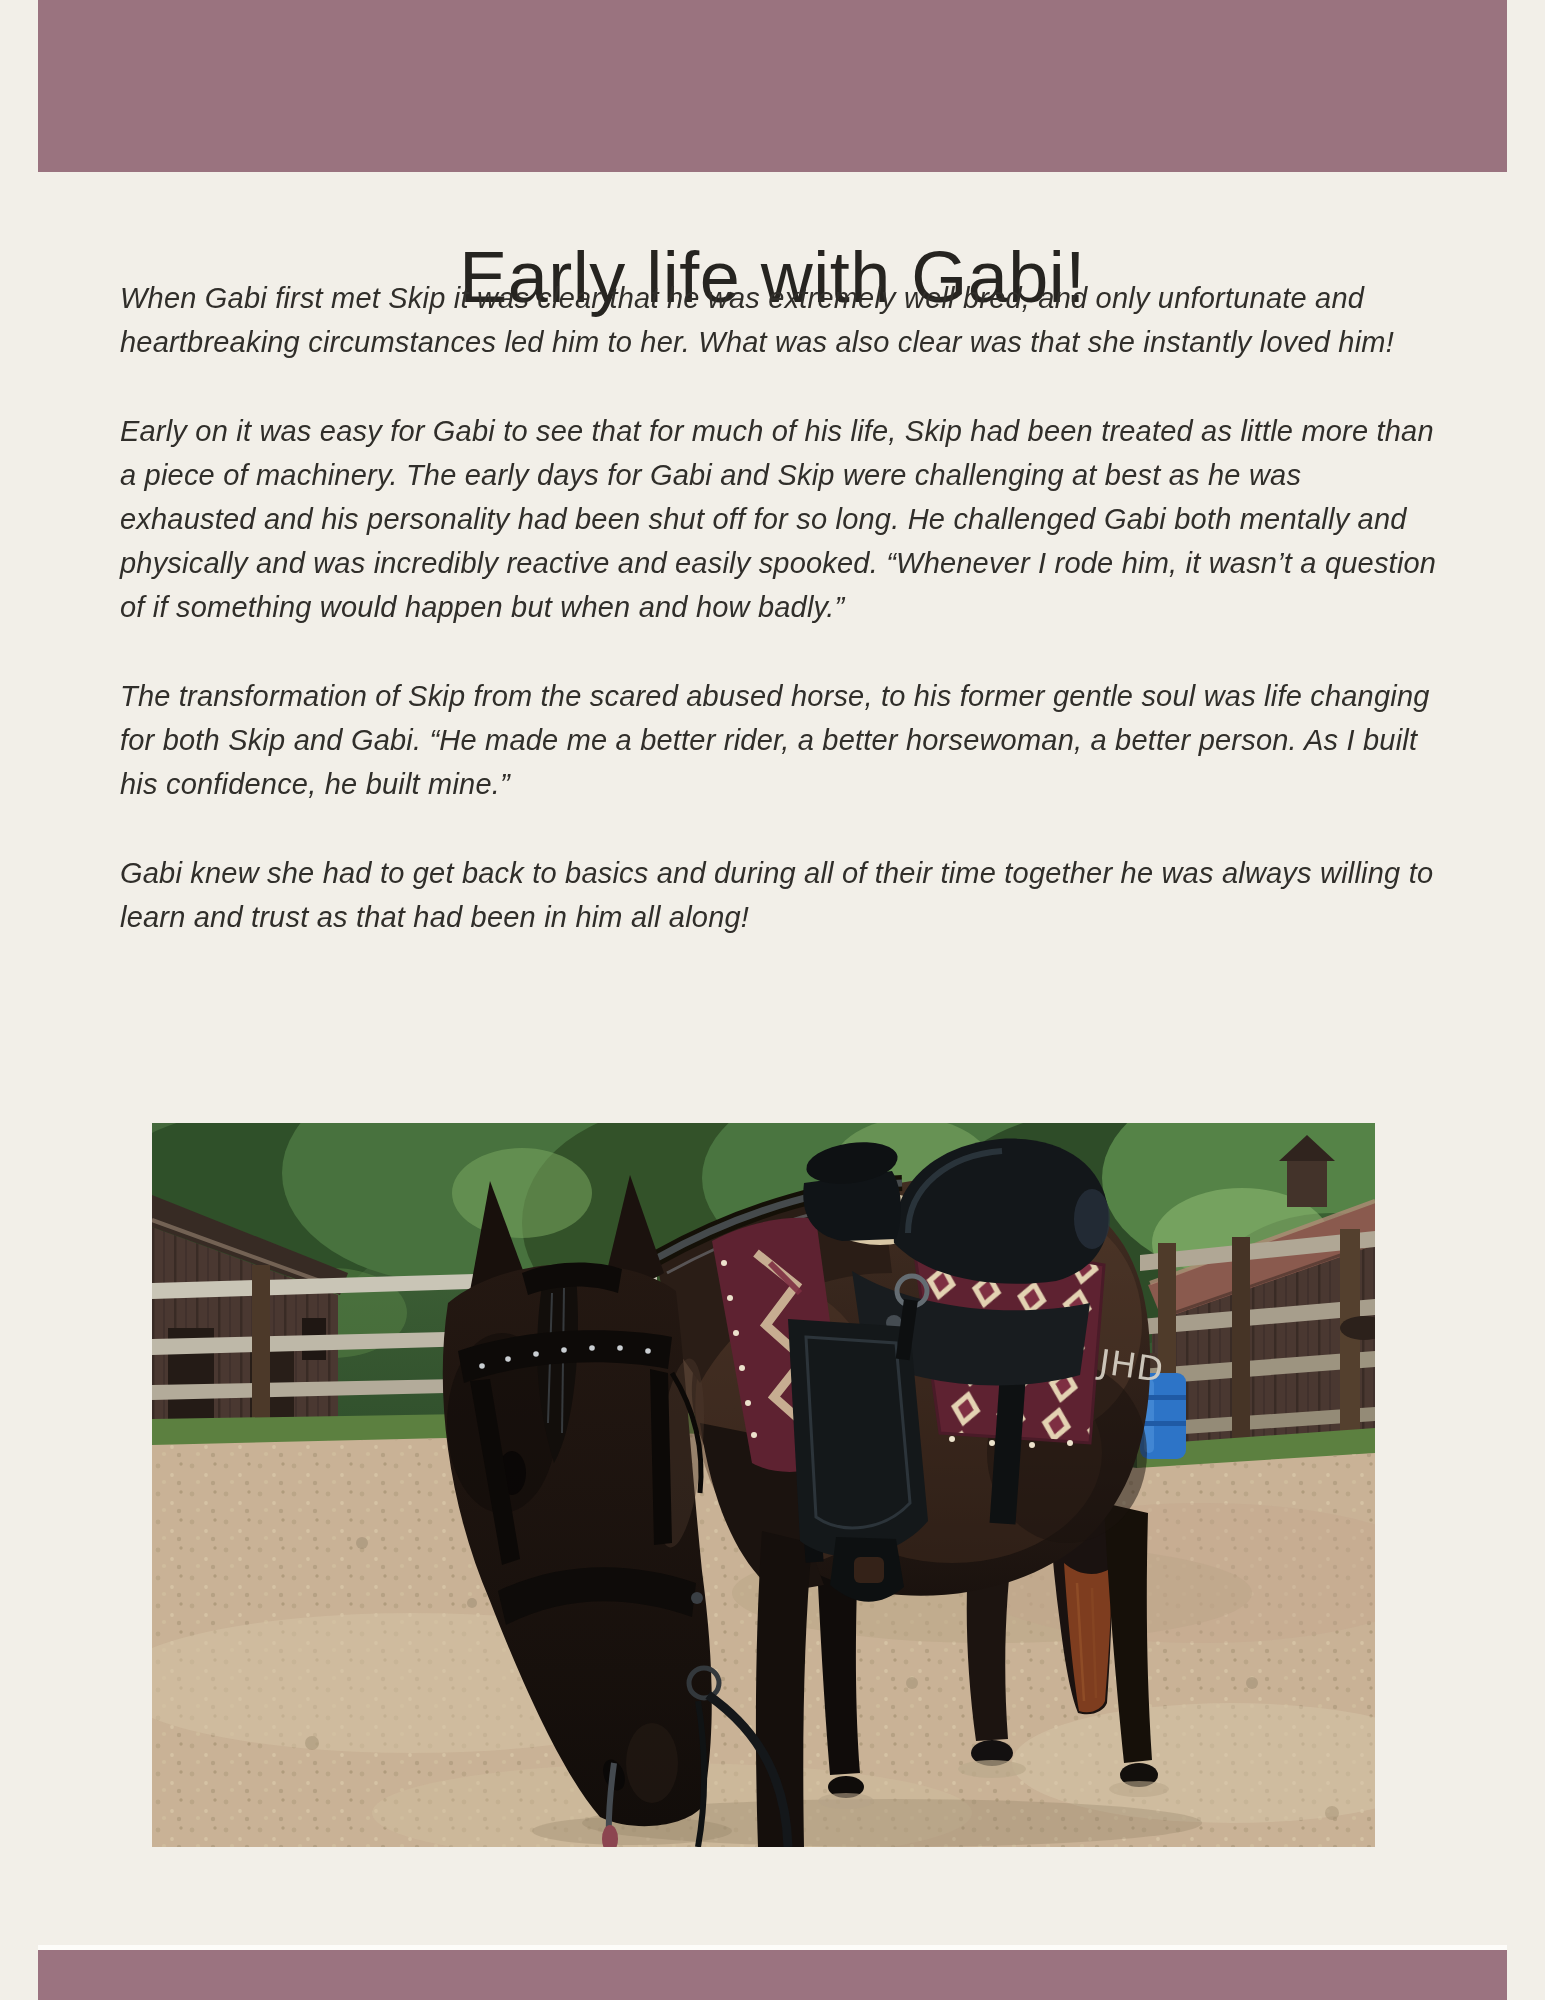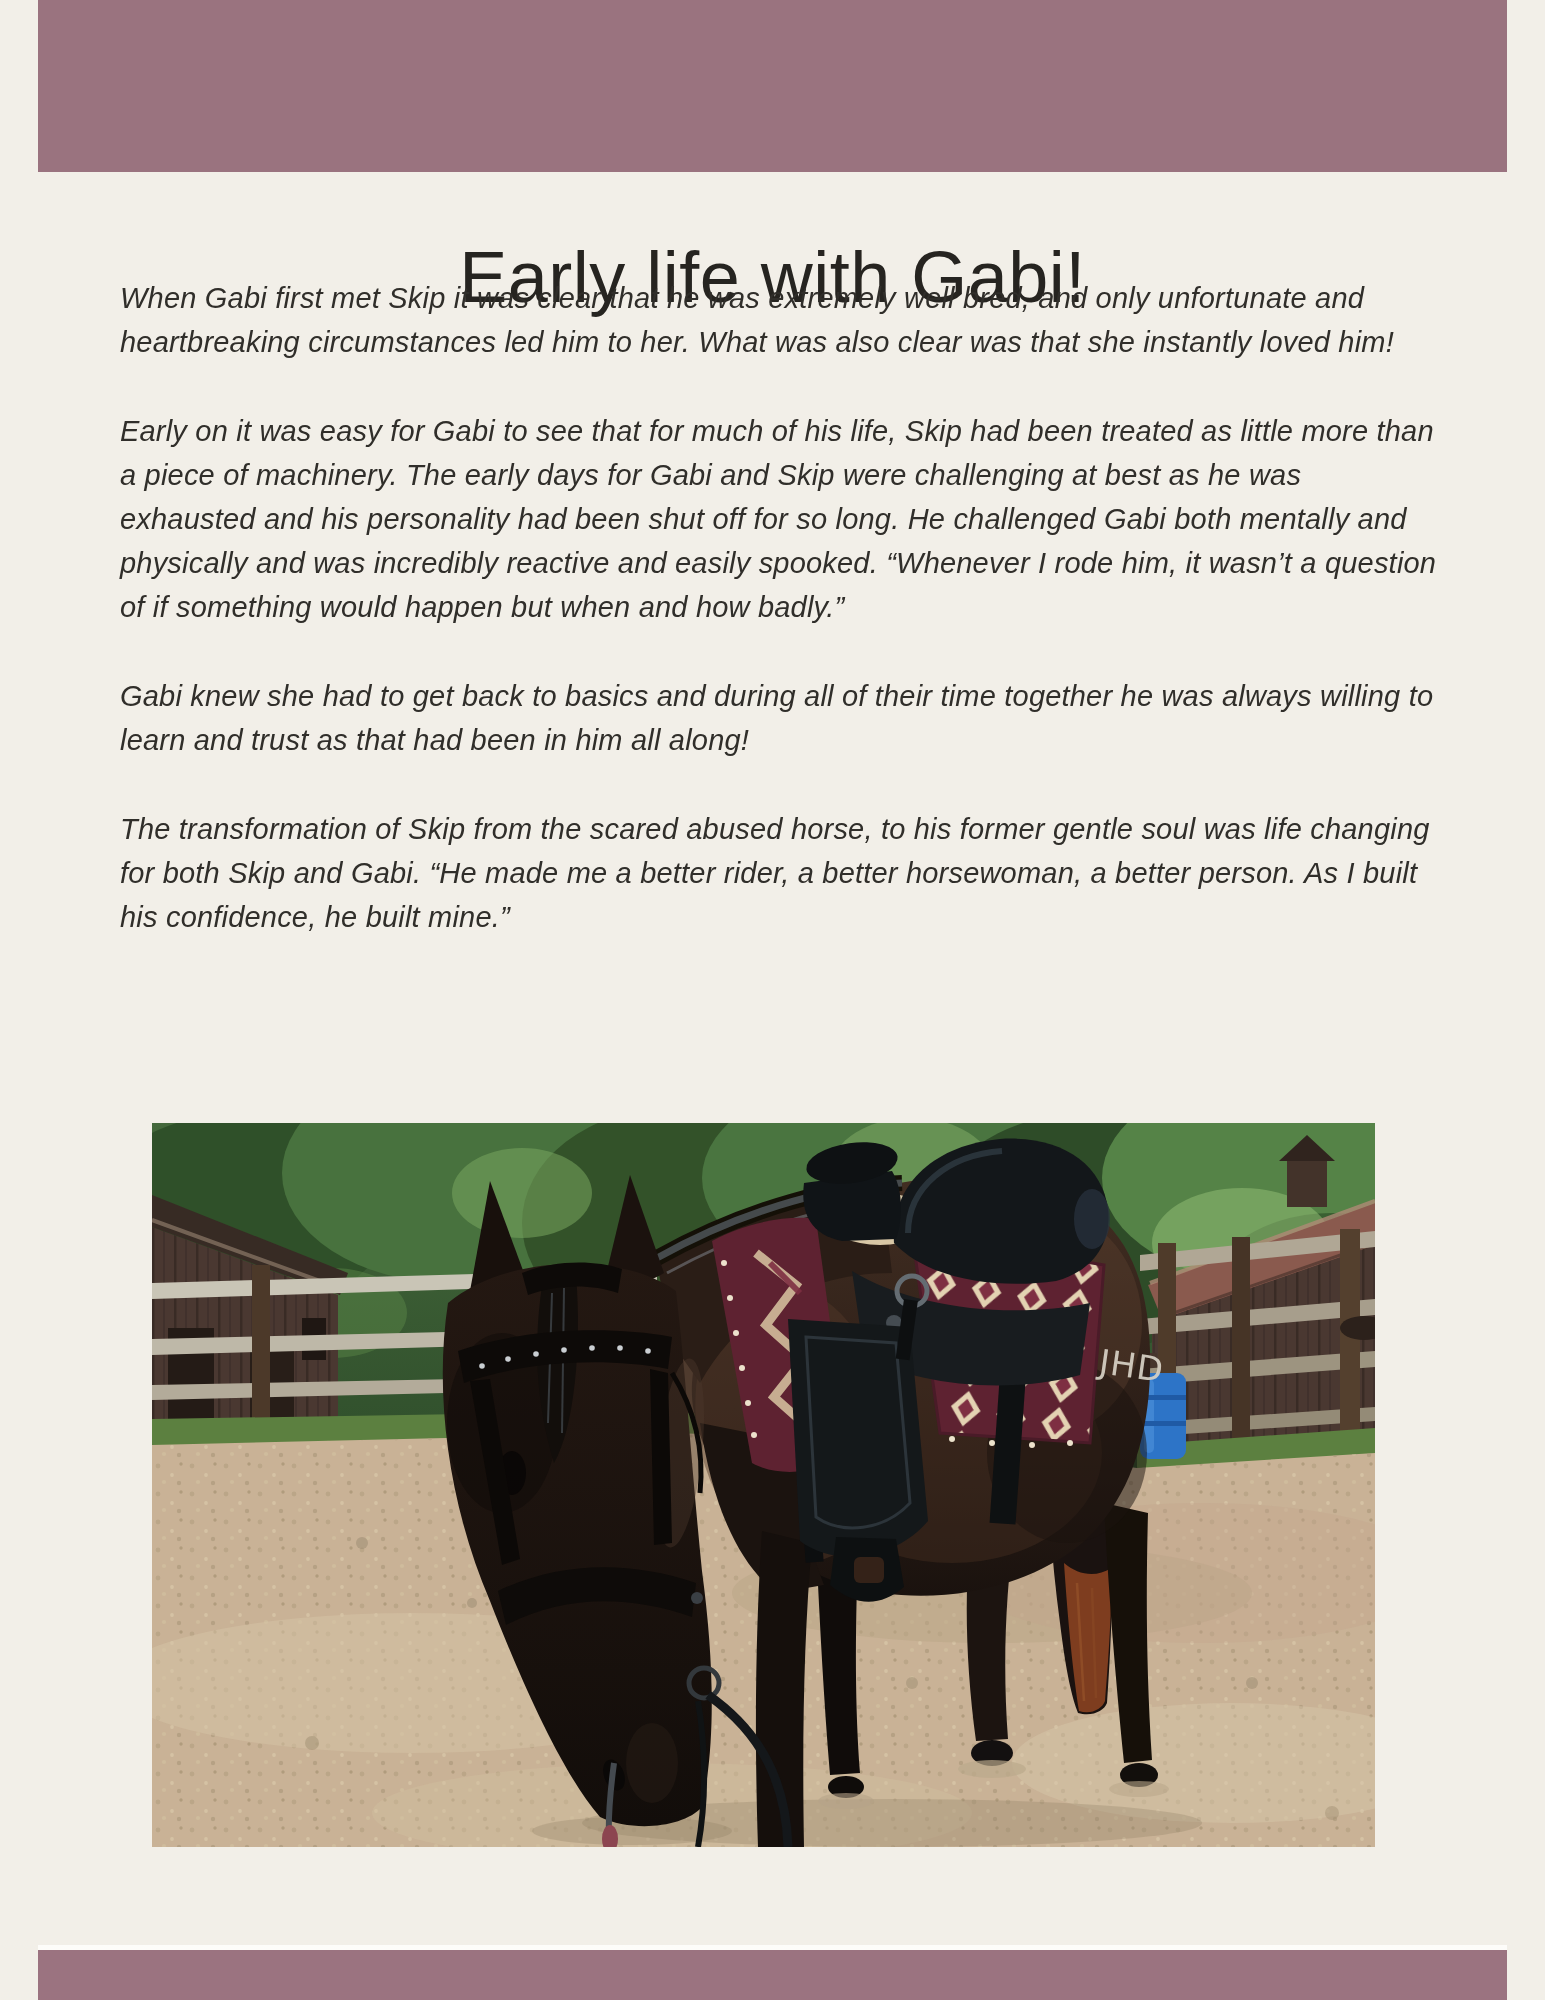--- a/index.html
+++ b/index.html
@@ -17,22 +17,22 @@
 </head>
 <body>
 
 <div class="banner top"></div>
 
 <h1 class="page-title">Early life with Gabi!</h1>
 
 <div class="content">
   <p>When Gabi first met Skip it was clear that he was extremely well bred, and only unfortunate and heartbreaking circumstances led him to her. What was also clear was that she instantly loved him!</p>
   <p>Early on it was easy for Gabi to see that for much of his life, Skip had been treated as little more than a piece of machinery. The early days for Gabi and Skip were challenging at best as he was exhausted and his personality had been shut off for so long. He challenged Gabi both mentally and physically and was incredibly reactive and easily spooked. “Whenever I rode him, it wasn’t a question of if something would happen but when and how badly.”</p>
+  <p>The transformation of Skip from the scared abused horse, to his former gentle soul was life changing for both Skip and Gabi. “He made me a better rider, a better horsewoman, a better person. As I built his confidence, he built mine.”</p>
   <p>Gabi knew she had to get back to basics and during all of their time together he was always willing to learn and trust as that had been in him all along!</p>
-  <p>The transformation of Skip from the scared abused horse, to his former gentle soul was life changing for both Skip and Gabi. “He made me a better rider, a better horsewoman, a better person. As I built his confidence, he built mine.”</p>
 </div>
 
 <figure class="photo" aria-label="A dark bay horse wearing a black western saddle and burgundy patterned saddle pad stands head-down in a sandy paddock, with wooden fences, brown barns, green trees and a blue barrel behind.">
 <svg viewBox="0 0 1223 724" width="1223" height="724" xmlns="http://www.w3.org/2000/svg">
   <defs>
     <linearGradient id="treeGrad" x1="0" y1="0" x2="0" y2="1">
       <stop offset="0" stop-color="#44683b"></stop>
           <stop offset="1" stop-color="#2f4e2b"></stop>
     </linearGradient>
     <linearGradient id="bodyGrad" x1="0" y1="0" x2="0" y2="1">

